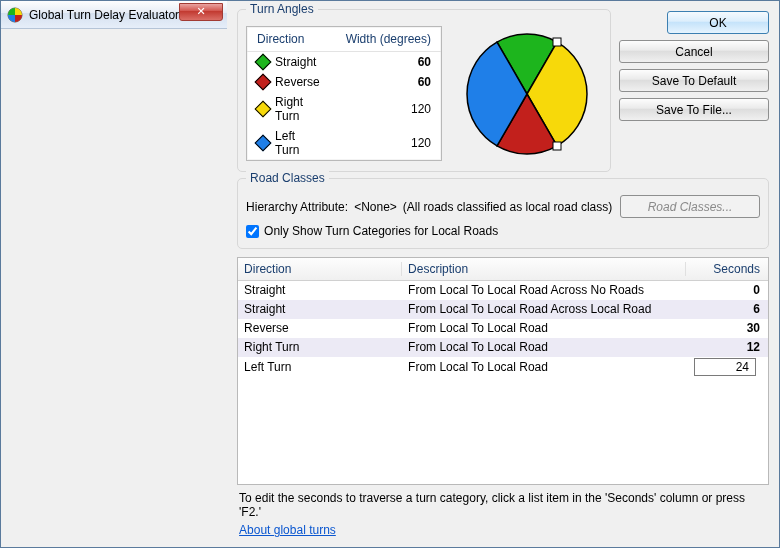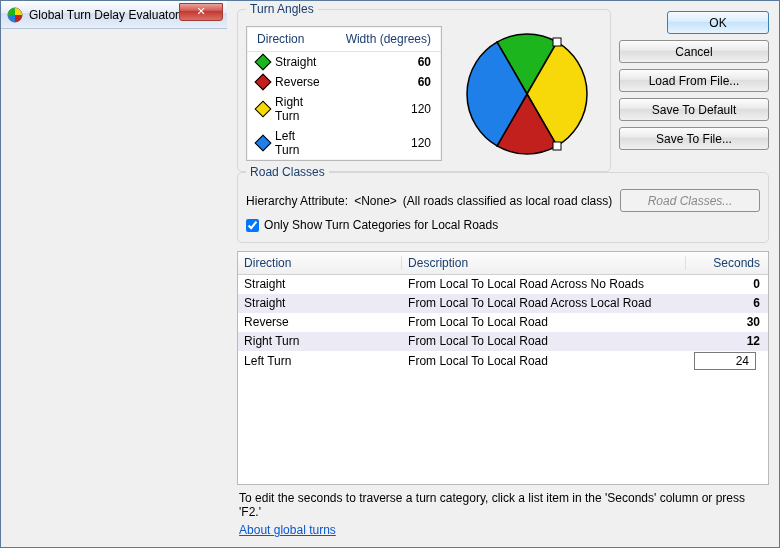--- a/index.html
+++ b/index.html
@@ -124,20 +124,21 @@
   .btn-primary {
     border:1px solid #3c7fb1;
     background: linear-gradient(to bottom, #f5fafe, #dceefc 45%, #c3e2fa 46%, #e6f4fe);
     margin-left: 48px;
   }
   .btn[disabled] {
     color:#8a8a8a;
     background:#f2f2f2;
   }
   .road-classes {
+    margin-top:6px;
   }
   .road-classes-inner {
     display:flex; align-items:center; gap:6px;
     margin-bottom:6px;
   }
   .road-classes-inner .label { white-space:nowrap; }
   .road-classes-btn { margin-left:auto; width:140px;font-style:italic; }
   .check-row { display:flex; align-items:center; gap:5px; }
   .check-row input { margin:0; }
   .grid-wrap {
@@ -269,21 +270,20 @@
             <path d="M0 0 L -30 51.96 A 60 60 0 0 1 -30 -51.96 Z" fill="#1f7fe8" stroke="#000" stroke-width="1.5"></path>
             <rect class="pie-handle" x="26" y="-56" width="8" height="8"></rect>
             <rect class="pie-handle" x="26" y="48" width="8" height="8"></rect>
           </svg>
         </div>
       </div>
 
       <div class="sidebar">
         <button class="btn btn-primary">OK</button>
         <button class="btn">Cancel</button>
-        <button class="btn">Load From File...</button>
         <button class="btn">Save To Default</button>
         <button class="btn">Save To File...</button>
       </div>
     </div>
 
     <div class="groupbox road-classes">
       <span class="groupbox-title">Road Classes</span>
       <div class="road-classes-inner">
         <span class="label">Hierarchy Attribute:</span>
         <span>&lt;None&gt;</span>

